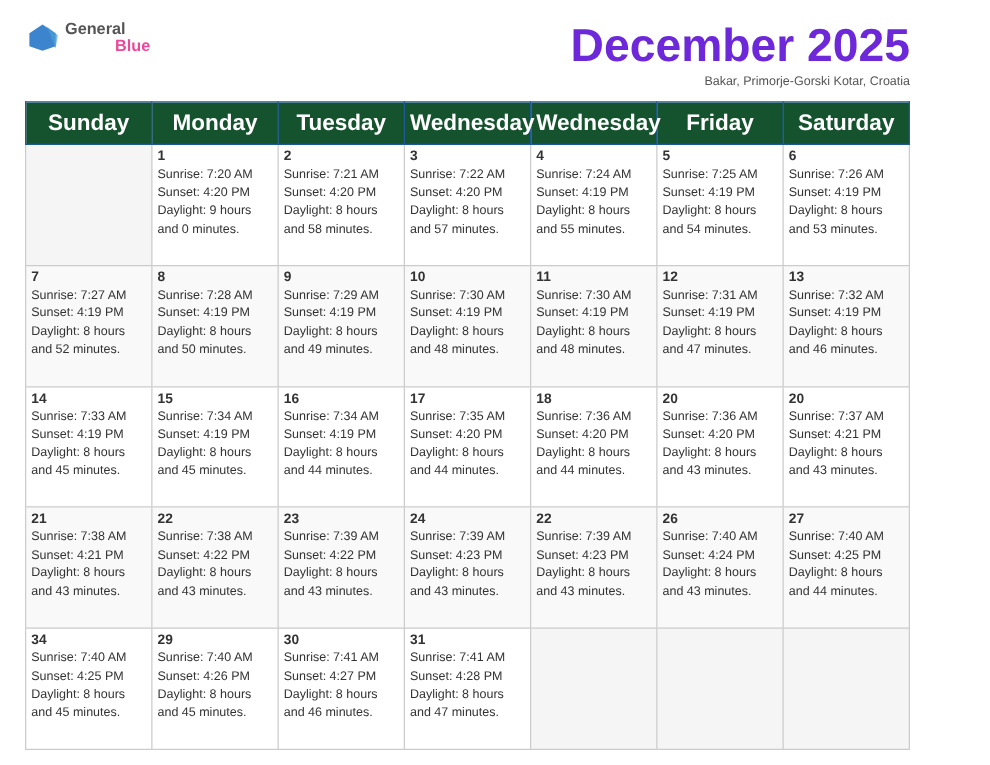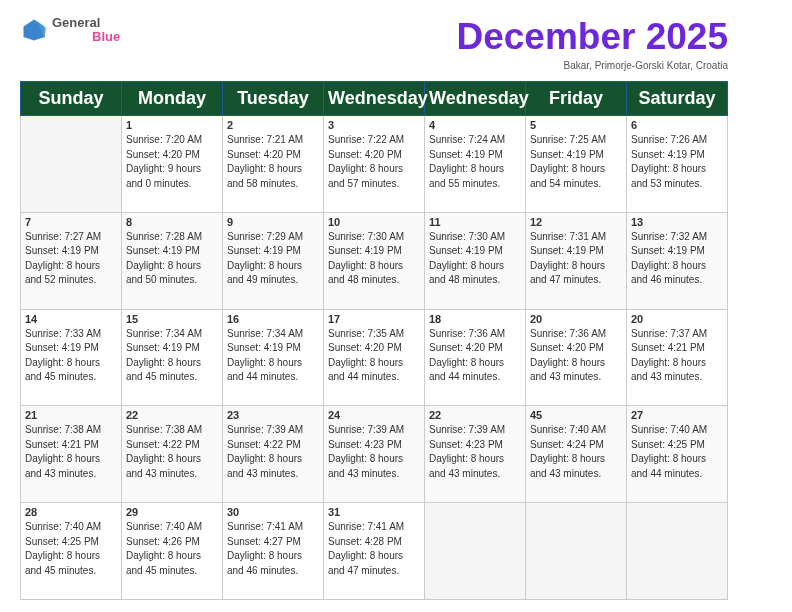--- a/index.html
+++ b/index.html
@@ -232,31 +232,31 @@
           </td>
           <td>
             <span class="day-num">24</span>
             <div class="cell-text">Sunrise: 7:39 AM<br>Sunset: 4:23 PM<br>Daylight: 8 hours and 43 minutes.</div>
           </td>
           <td>
             <span class="day-num">22</span>
             <div class="cell-text">Sunrise: 7:39 AM<br>Sunset: 4:23 PM<br>Daylight: 8 hours and 43 minutes.</div>
           </td>
           <td>
-            <span class="day-num">45</span>
+            <span class="day-num">26</span>
             <div class="cell-text">Sunrise: 7:40 AM<br>Sunset: 4:24 PM<br>Daylight: 8 hours and 43 minutes.</div>
           </td>
           <td>
             <span class="day-num">27</span>
             <div class="cell-text">Sunrise: 7:40 AM<br>Sunset: 4:25 PM<br>Daylight: 8 hours and 44 minutes.</div>
           </td>
         </tr>
         <tr>
           <td>
-            <span class="day-num">28</span>
+            <span class="day-num">34</span>
             <div class="cell-text">Sunrise: 7:40 AM<br>Sunset: 4:25 PM<br>Daylight: 8 hours and 45 minutes.</div>
           </td>
           <td>
             <span class="day-num">29</span>
             <div class="cell-text">Sunrise: 7:40 AM<br>Sunset: 4:26 PM<br>Daylight: 8 hours and 45 minutes.</div>
           </td>
           <td>
             <span class="day-num">30</span>
             <div class="cell-text">Sunrise: 7:41 AM<br>Sunset: 4:27 PM<br>Daylight: 8 hours and 46 minutes.</div>
           </td>

